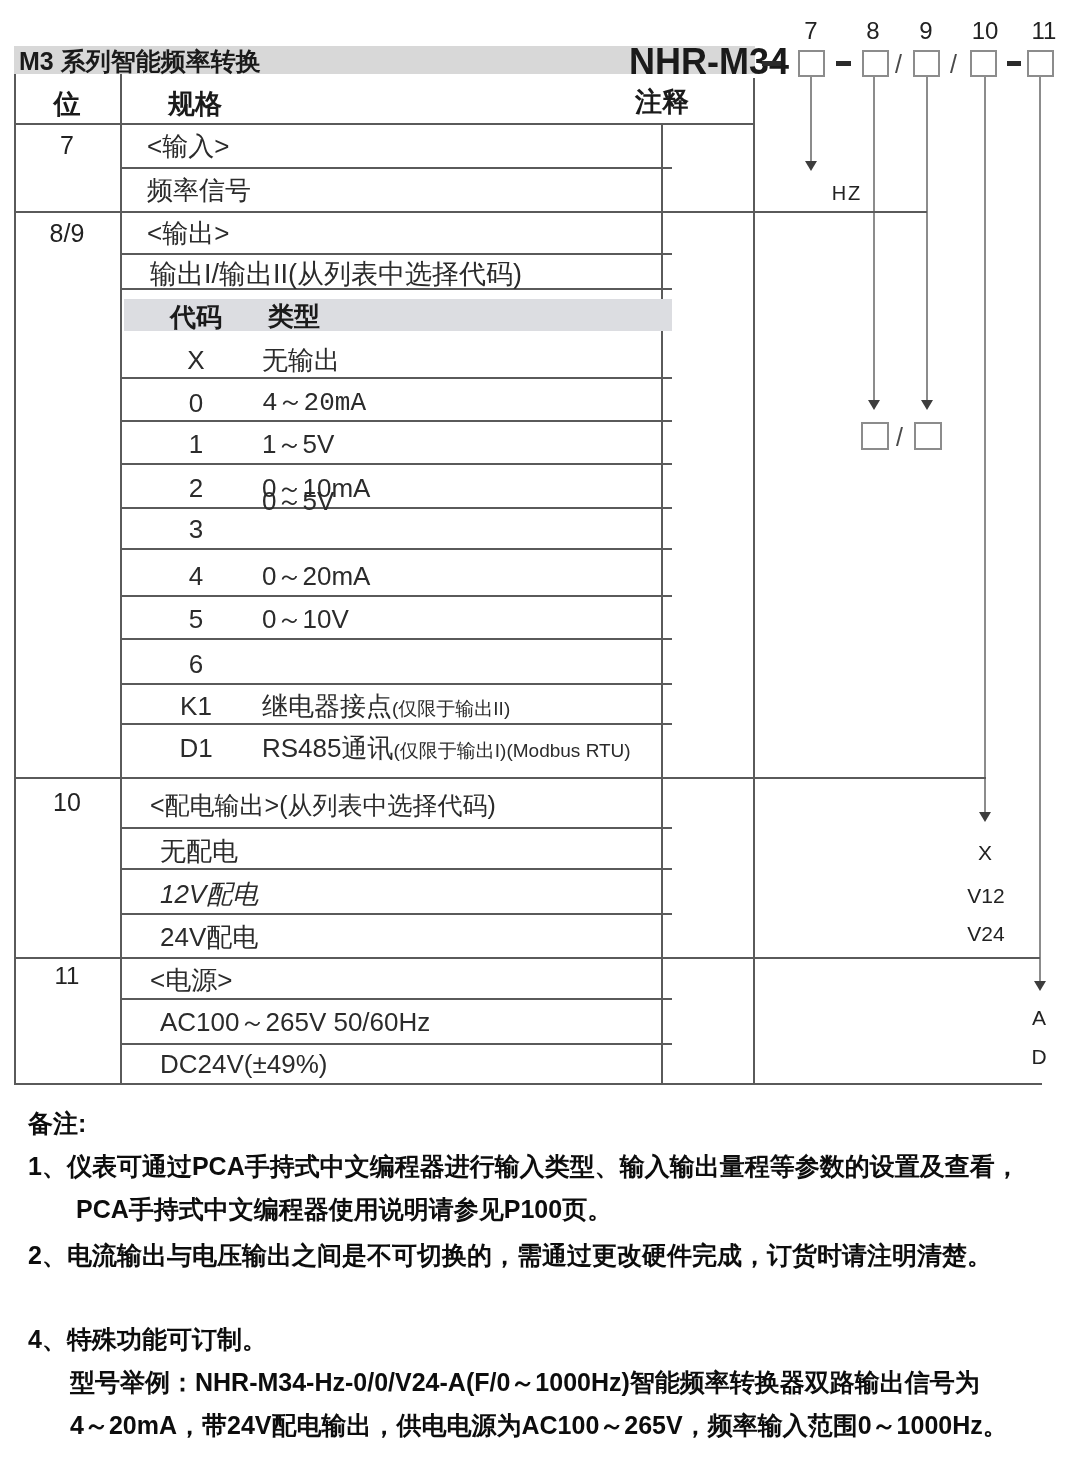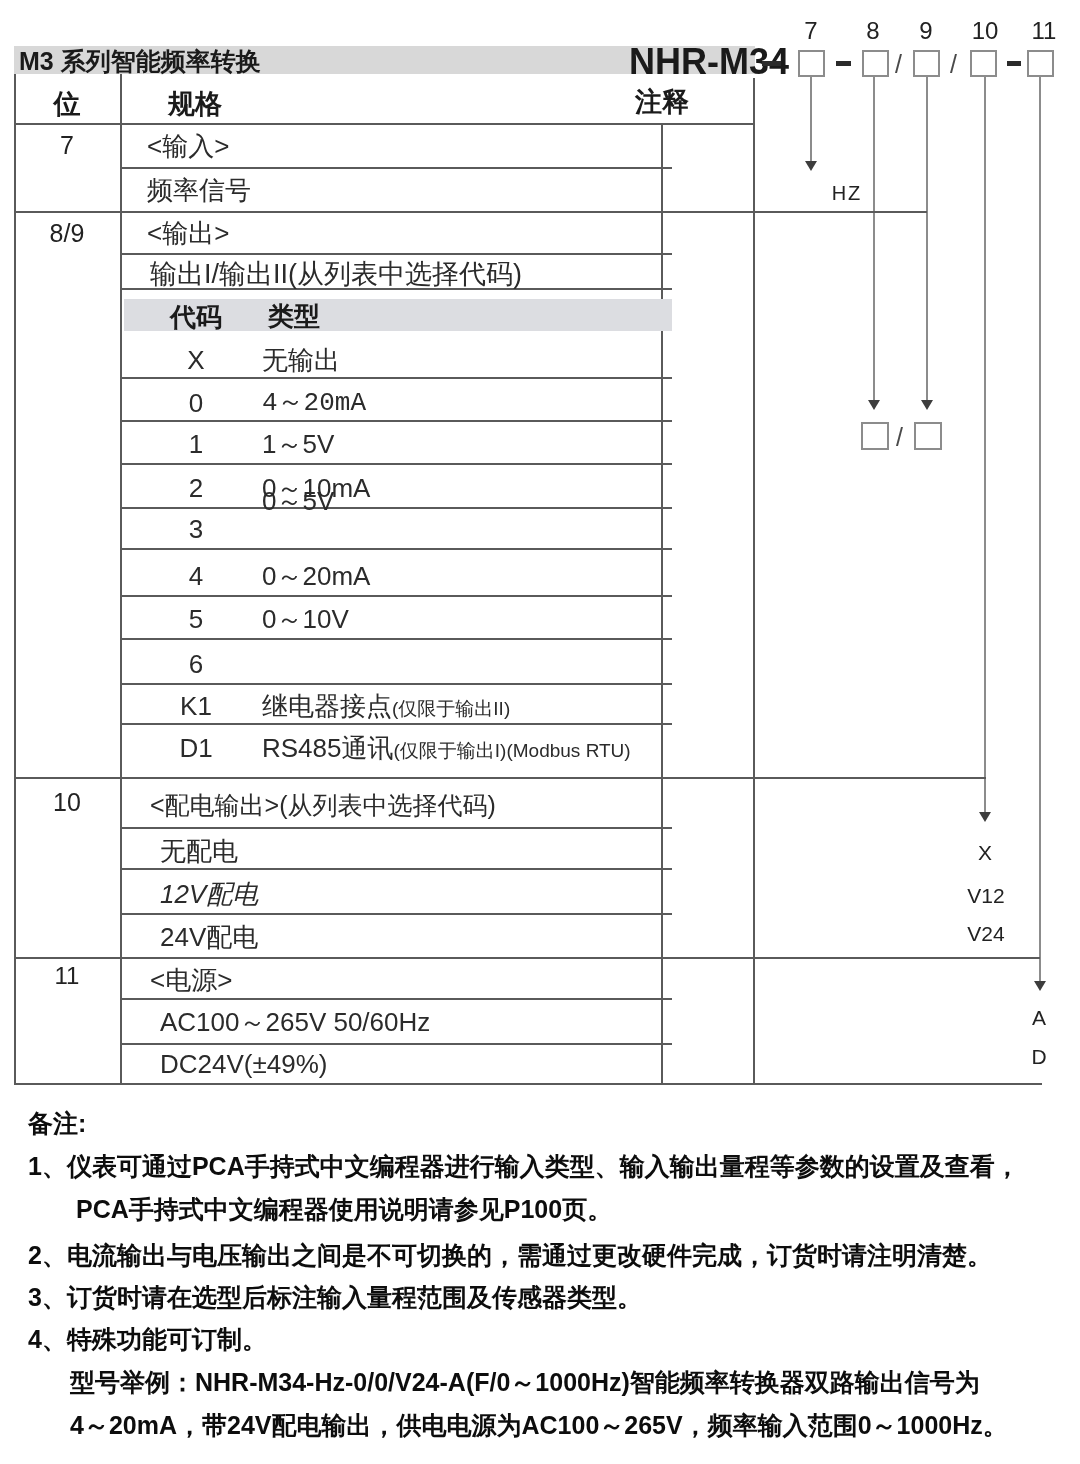--- a/index.html
+++ b/index.html
@@ -147,18 +147,17 @@
   <div class="t spec" style="left:160px;top:922px;text-align:right;">24V配电</div>
 
   <div class="t spec" style="left:150px;top:965px;">&lt;电源&gt;</div>
   <div class="t spec" style="left:160px;top:1007px;">AC100～265V 50/60Hz</div>
   <div class="t spec" style="left:160px;top:1049px;">DC24V(±49%)</div>
 
   <div class="t note" style="left:28px;top:1108px;">备注:</div>
   <div class="t note" style="left:28px;top:1151px;">1、仪表可通过PCA手持式中文编程器进行输入类型、输入输出量程等参数的设置及查看，</div>
   <div class="t note" style="left:76px;top:1194px;">PCA手持式中文编程器使用说明请参见P100页。</div>
   <div class="t note" style="left:28px;top:1240px;">2、电流输出与电压输出之间是不可切换的，需通过更改硬件完成，订货时请注明清楚。</div>
-  <div class="t note" style="left:28px;top:1282px;">3、订货时请在选型后标注输入量程范围及传感器类型。</div>
   <div class="t note" style="left:28px;top:1324px;">4、特殊功能可订制。</div>
   <div class="t note" style="left:70px;top:1367px;">型号举例：NHR-M34-Hz-0/0/V24-A(F/0～1000Hz)智能频率转换器双路输出信号为</div>
   <div class="t note" style="left:70px;top:1410px;">4～20mA，带24V配电输出，供电电源为AC100～265V，频率输入范围0～1000Hz。</div>
 
 </div>
 
 </body></html>

